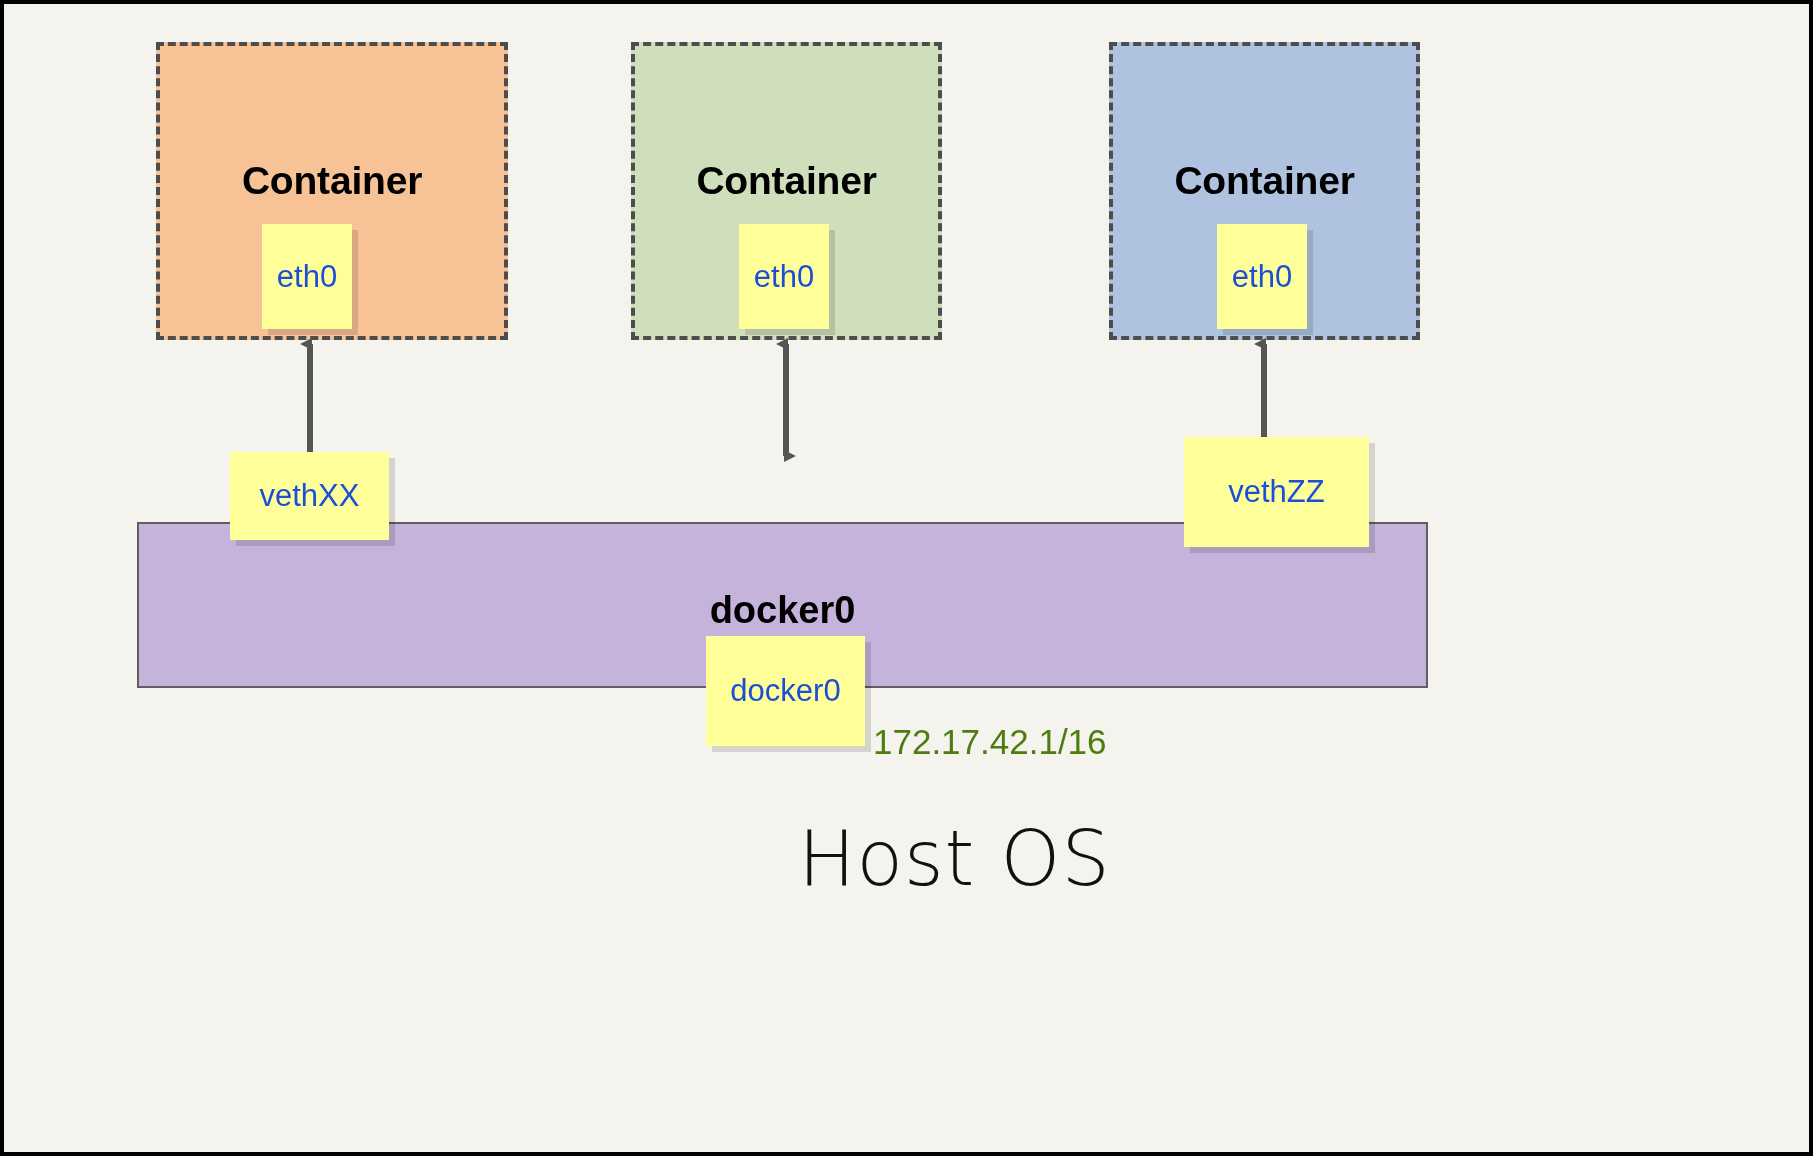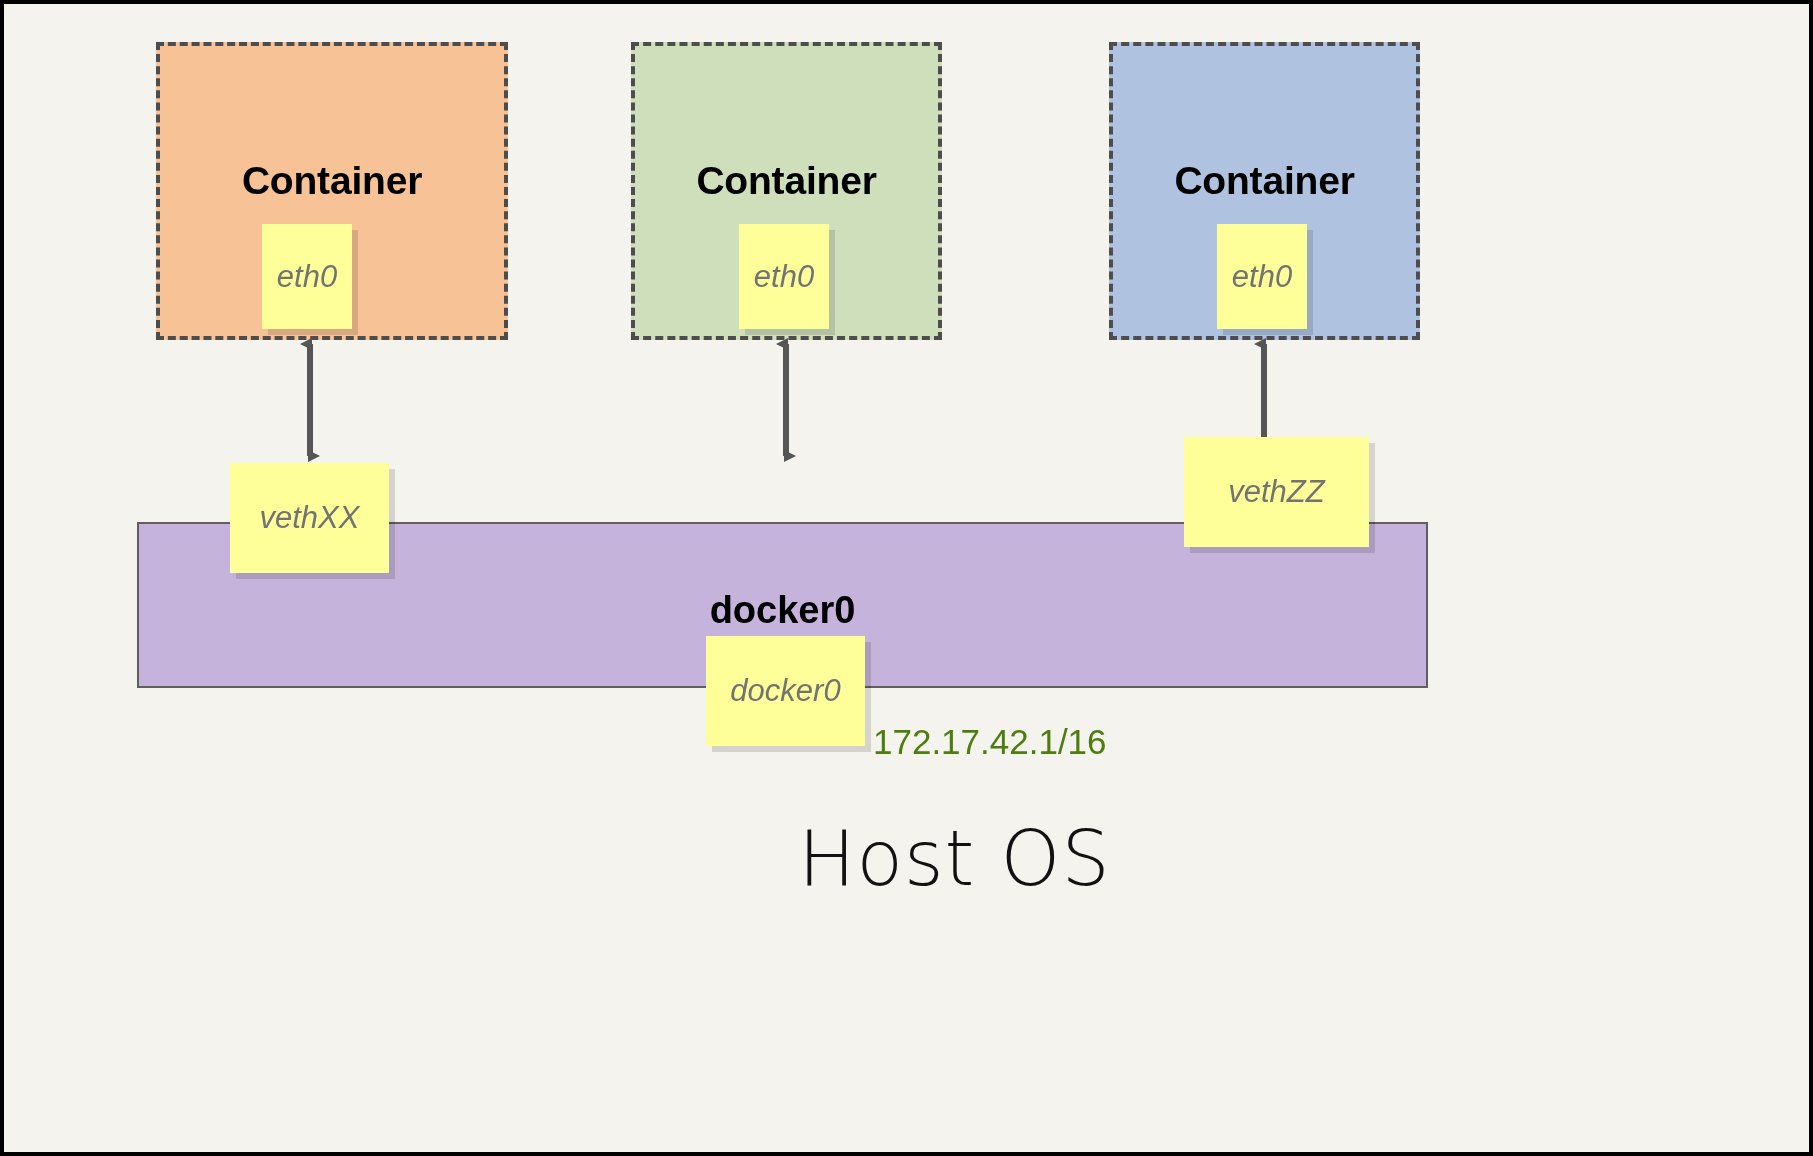--- a/index.html
+++ b/index.html
@@ -50,22 +50,21 @@
   
   .note {
     position: absolute;
     background: #ffff99;
     box-shadow: 6px 6px 0 0 rgba(0,0,0,0.13);
     box-sizing: border-box;
     display: flex;
     align-items: center;
     justify-content: center;
     font-size: 31px;
-    color: #737373;
-    font-style: italic;
+    color: #1d4ed8;
   }
 
   
   #docker-bar {
     position: absolute;
     background: #c5b3dc;
     border: 2px solid #5f5f5f;
     box-sizing: border-box;
   }
   #docker-bar-label {
@@ -145,21 +144,21 @@
     </svg>
 
     <svg class="arrow-svg" style="left:1240px; top:328px;" width="40" height="135" viewBox="0 0 40 135">
       <line x1="20" y1="124" x2="20" y2="12" stroke="#555555" stroke-width="6" marker-end="url(#ah-up)"></line>
       <line x1="20" y1="12" x2="20" y2="124" stroke="#555555" stroke-width="6" marker-end="url(#ah-dn)"></line>
     </svg>
 
     <div id="docker-bar" style="left:133px; top:518px; width:1291px; height:166px;"></div>
     <div id="docker-bar-label" style="left:133px; top:585px; width:1291px;">docker0</div>
 
-    <div class="note" style="left:226px; top:459px; width:159px; height:110px;">vethXX</div>
+    <div class="note" style="left:226px; top:448px; width:159px; height:88px;">vethXX</div>
     <div class="note" style="left:1180px; top:433px; width:185px; height:110px;">vethZZ</div>
 
     <div class="note" style="left:702px; top:632px; width:159px; height:110px;">docker0</div>
 
     <div id="ip-label" style="left:869px; top:718px;">172.17.42.1/16</div>
 
     <div id="host-os" style="left:16px; top:810px;margin-left:32px;">Host OS</div>
 
   </div>
 </div>

